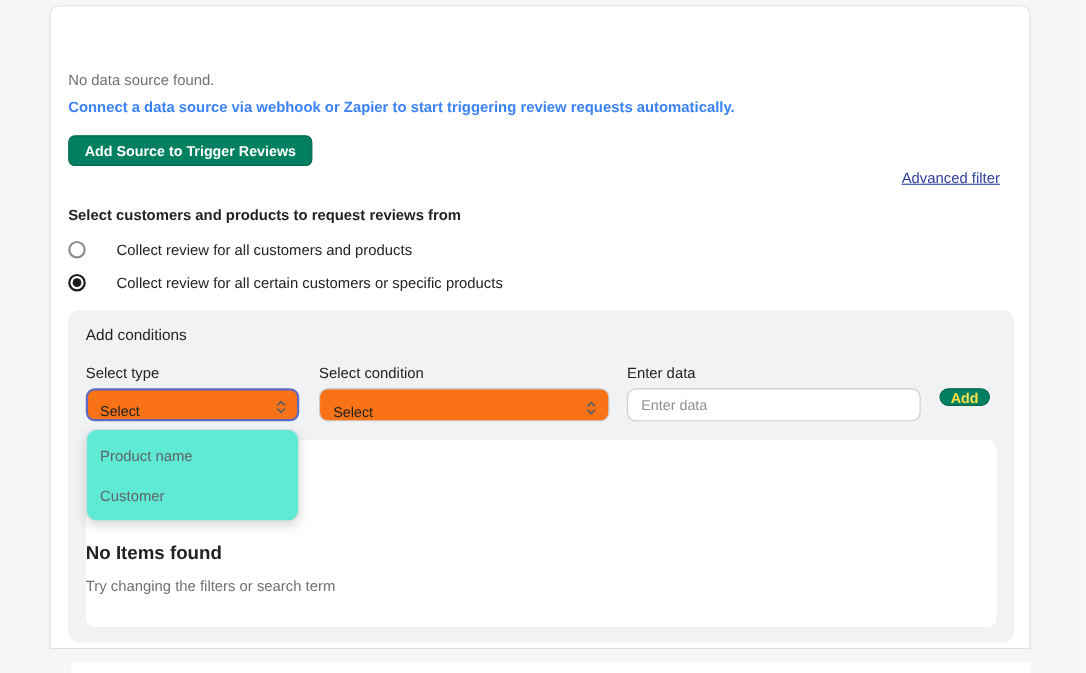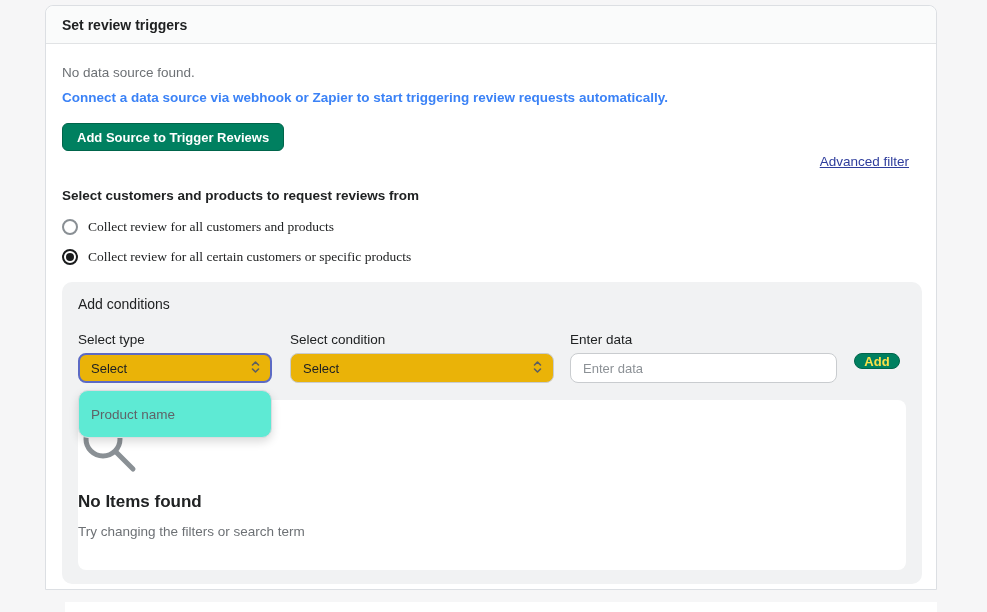--- a/index.html
+++ b/index.html
@@ -50,21 +50,21 @@
   .adv-link {
     position: absolute; right: 27px; top: 148px;
     font-size: 13.5px;
     color: #2e3d9c;
     text-decoration: underline;
     cursor: pointer;
   }
 
   .section-label { position: absolute; left: 16px; top: 182px; font-size: 13.5px; font-weight: bold; color: #202223; }
 
-  .radio-row { position: absolute; left: 16px; display: flex; align-items: center; gap: 10px; cursor: pointer; font-family: Liberation Serif, serif; }
+  .radio-row { position: absolute; left: 16px; display: flex; align-items: center; gap: 28px; cursor: pointer; }
   .radio-row.r1 { top: 213px; }
   .radio-row.r2 { top: 243px; }
   .radio {
     width: 16px; height: 16px;
     border-radius: 50%;
     border: 2px solid #898f94;
     background: #ffffff;
     position: relative;
     flex: 0 0 auto;
   }
@@ -90,24 +90,24 @@
   }
   .panel-title { position: absolute; left: 16px; top: 14px; font-size: 14px; color: #202223; }
 
   .field-label { position: absolute; top: 50px; font-size: 13.5px; color: #202223; }
   .lbl-type { left: 16px; }
   .lbl-cond { left: 228px; }
   .lbl-data { left: 508px; }
 
   .select-box {
     position: absolute; top: 71px; height: 30px;
-    background: #eab308;
+    background: #f97316;
     border: 1px solid #c9cccf;
     border-radius: 8px;
-    display: flex; align-items: center; justify-content: space-between;
+    display: flex; align-items: flex-end; justify-content: space-between;
     padding: 0 10px 0 12px;
     font-size: 13px; color: #202223;
     cursor: pointer;
   }
   .sel-type { left: 16px; width: 194px; border: 2px solid #5c6ac4; padding: 0 9px 0 11px; }
   .sel-cond { left: 228px; width: 264px; }
 
   .text-input {
     position: absolute; left: 508px; top: 71px;
     width: 267px; height: 30px;
@@ -173,23 +173,20 @@
     left: 65px; top: 602px;
     width: 872px; height: 12px;
     background: #ffffff;
   }
 </style>
 </head>
 <body>
 
 <div class="card">
 
-  <div class="card-header">
-    <span class="card-title">Set review triggers</span>
-  </div>
 
   <div class="txt-muted">No data source found.</div>
   <div class="txt-bold">Connect a data source via webhook or Zapier to start triggering review requests automatically.</div>
 
   <button class="btn-green">Add Source to Trigger Reviews</button>
 
   <a class="adv-link">Advanced filter</a>
 
   <div class="section-label">Select customers and products to request reviews from</div>
 
@@ -241,19 +238,20 @@
           <circle cx="25" cy="25" r="17" stroke="#8a9095" stroke-width="5"></circle>
           <path d="M38 38 L55 55" stroke="#8a9095" stroke-width="5" stroke-linecap="round"></path>
         </svg>
       </div>
       <div class="empty-title">No Items found</div>
       <div class="empty-sub">Try changing the filters or search term</div>
     </div>
 
     <div class="popover">
       <div class="popover-item">Product name</div>
+      <div class="popover-item">Customer</div>
     </div>
 
   </div>
 
 </div>
 
 <div class="next-card-sliver"></div>
 
 </body></html>

